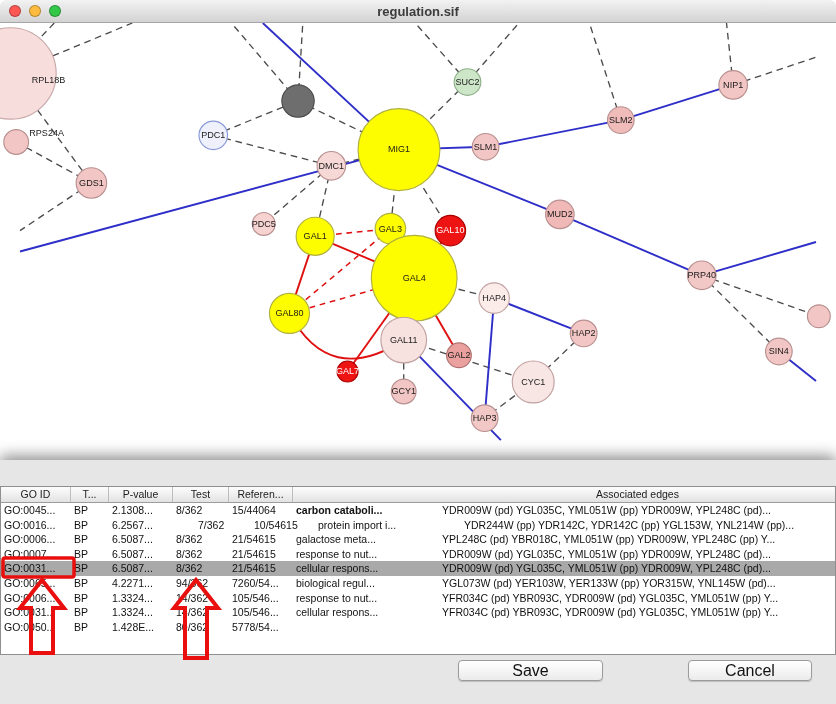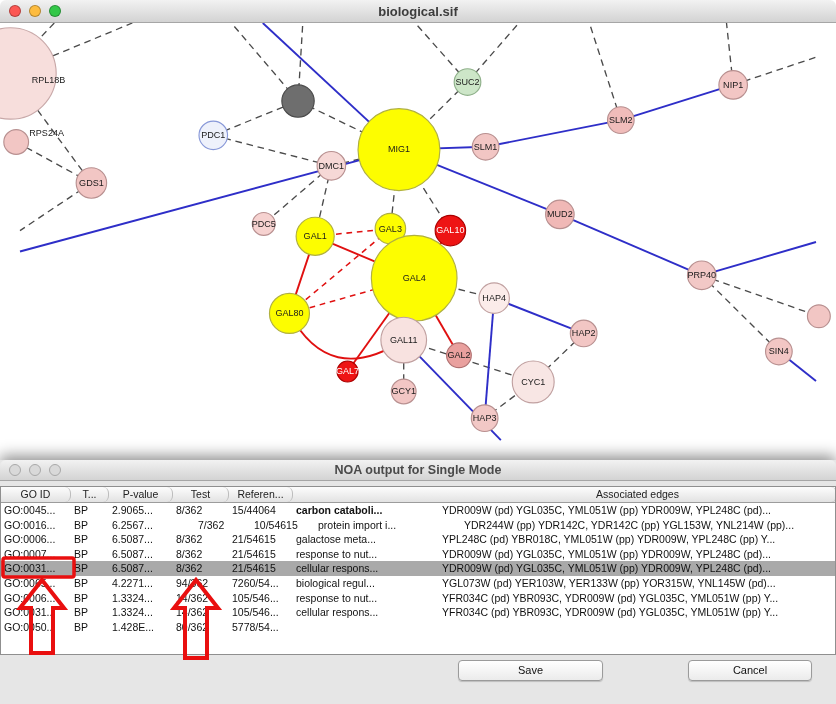--- a/index.html
+++ b/index.html
@@ -35,52 +35,52 @@
   
   #noa-table{
     position:absolute;left:0;top:26px;width:834px;height:167px;
     background:#ffffff;border:1px solid #8f8f8f;overflow:hidden;
   }
   #table-header{display:flex;height:15px;
     background:linear-gradient(#fdfdfd,#e2e2e2);
     border-bottom:1px solid #9c9c9c;}
   .th{box-sizing:border-box;border-right:1px solid #bdbdbd;
     font-size:10.5px;line-height:14px;text-align:center;color:#222;
-    overflow:hidden;white-space:nowrap;flex-shrink:0;border-radius:6px;}
+    overflow:hidden;white-space:nowrap;flex-shrink:0;}
   .tr{display:flex;height:14.6px;flex-shrink:0;}
   .tr.selected{background:var(--selection);}
   .td{box-sizing:border-box;padding:0 3px;font-size:10.5px;line-height:14.6px;
     color:#111;overflow:hidden;white-space:nowrap;flex-shrink:0;}
 
   
   .mac-btn{
     position:absolute;top:200px;height:21px;box-sizing:border-box;
     background:linear-gradient(#ffffff,#ebebeb);
     border:1px solid #9b9b9b;border-radius:4px;
-    font-size:11px;line-height:19px;text-align:center;color:#111;
+    font-size:16px;line-height:19px;text-align:center;color:#111;
     box-shadow:0 1px 1px rgba(0,0,0,0.18);cursor:default;
   }
   #save-button{left:458px;width:145px;}
   #cancel-button{left:688px;width:124px;}
 
   
   #annotation-layer{position:absolute;left:0;top:0;pointer-events:none;z-index:50;}
   .annot{stroke:var(--annotation);fill:none;stroke-linejoin:miter;}
 </style>
 </head>
 <body>
 
 <div class="window" id="top-window">
   <div class="titlebar">
     <div class="lights">
       <span class="light red"></span>
       <span class="light yellow"></span>
       <span class="light green"></span>
     </div>
-    <span class="title">biological.sif</span>
+    <span class="title">regulation.sif</span>
   </div>
   <svg id="network-svg" width="836" height="438" viewBox="0 22 836 460">
       <line x1="36" y1="22" x2="0" y2="60" stroke="#4a4a4a" stroke-width="1.4" stroke-dasharray="7,5"></line>
       <line x1="-10" y1="75" x2="118" y2="22" stroke="#4a4a4a" stroke-width="1.4" stroke-dasharray="7,5"></line>
       <line x1="-10" y1="75" x2="75" y2="190" stroke="#4a4a4a" stroke-width="1.4" stroke-dasharray="7,5"></line>
       <line x1="-4" y1="147" x2="75" y2="190" stroke="#4a4a4a" stroke-width="1.4" stroke-dasharray="7,5"></line>
       <line x1="75" y1="190" x2="0" y2="240" stroke="#4a4a4a" stroke-width="1.4" stroke-dasharray="7,5"></line>
       <line x1="203" y1="140" x2="292" y2="104" stroke="#4a4a4a" stroke-width="1.4" stroke-dasharray="7,5"></line>
       <line x1="203" y1="140" x2="327" y2="172" stroke="#4a4a4a" stroke-width="1.4" stroke-dasharray="7,5"></line>
       <line x1="292" y1="104" x2="222" y2="22" stroke="#4a4a4a" stroke-width="1.4" stroke-dasharray="7,5"></line>
@@ -180,44 +180,36 @@
       <circle cx="344" cy="388" r="11" fill="#ee1414" stroke="#aa0000" stroke-width="1.2"></circle>
       <text x="344" y="391" text-anchor="middle" font-size="9.5" fill="#ffffff">GAL7</text>
       <circle cx="403" cy="409" r="13" fill="#f2c6c4" stroke="#b89090" stroke-width="1.2"></circle>
       <text x="403" y="412" text-anchor="middle" font-size="9.5" fill="#1a1a1a">GCY1</text>
       <circle cx="488" cy="437" r="14" fill="#f2c8c6" stroke="#b89090" stroke-width="1.2"></circle>
       <text x="488" y="440" text-anchor="middle" font-size="9.5" fill="#1a1a1a">HAP3</text>
     </svg>
 </div>
 
 <div class="window" id="bottom-window">
-  <div class="titlebar">
-    <div class="lights">
-      <span class="light inactive"></span>
-      <span class="light inactive"></span>
-      <span class="light inactive"></span>
-    </div>
-    <span class="title">NOA output for Single Mode</span>
-  </div>
 
   <div id="noa-table">
     <div id="table-header">
         <div class="th" style="width: 70px;">GO ID</div>
         <div class="th" style="width: 38px;">T...</div>
         <div class="th" style="width: 64px;">P-value</div>
         <div class="th" style="width: 56px;">Test</div>
         <div class="th" style="width: 64px;">Referen...</div>
         <div class="th" style="width: 146px; margin-top: 24px;">Description</div>
         <div class="th" style="width: 398px;">Associated edges</div>
       </div>
     <div id="table-body">
         <div class="tr">
           <div class="td" style="width: 70px;">GO:0045...</div>
           <div class="td" style="width: 38px;">BP</div>
-          <div class="td" style="width: 64px;">2.9065...</div>
+          <div class="td" style="width: 64px;">2.1308...</div>
           <div class="td" style="width: 56px;">8/362</div>
           <div class="td" style="width: 64px;">15/44064</div>
           <div class="td" style="width: 146px; font-weight: bold;">carbon cataboli...</div>
           <div class="td" style="width: 398px;">YDR009W (pd) YGL035C, YML051W (pp) YDR009W, YPL248C (pd)...</div>
         </div>
         <div class="tr">
           <div class="td" style="width: 70px;">GO:0016...</div>
           <div class="td" style="width: 38px;">BP</div>
           <div class="td" style="width: 64px;">6.2567...</div>
           <div class="td" style="width: 56px; margin-left: 22px;">7/362</div>

